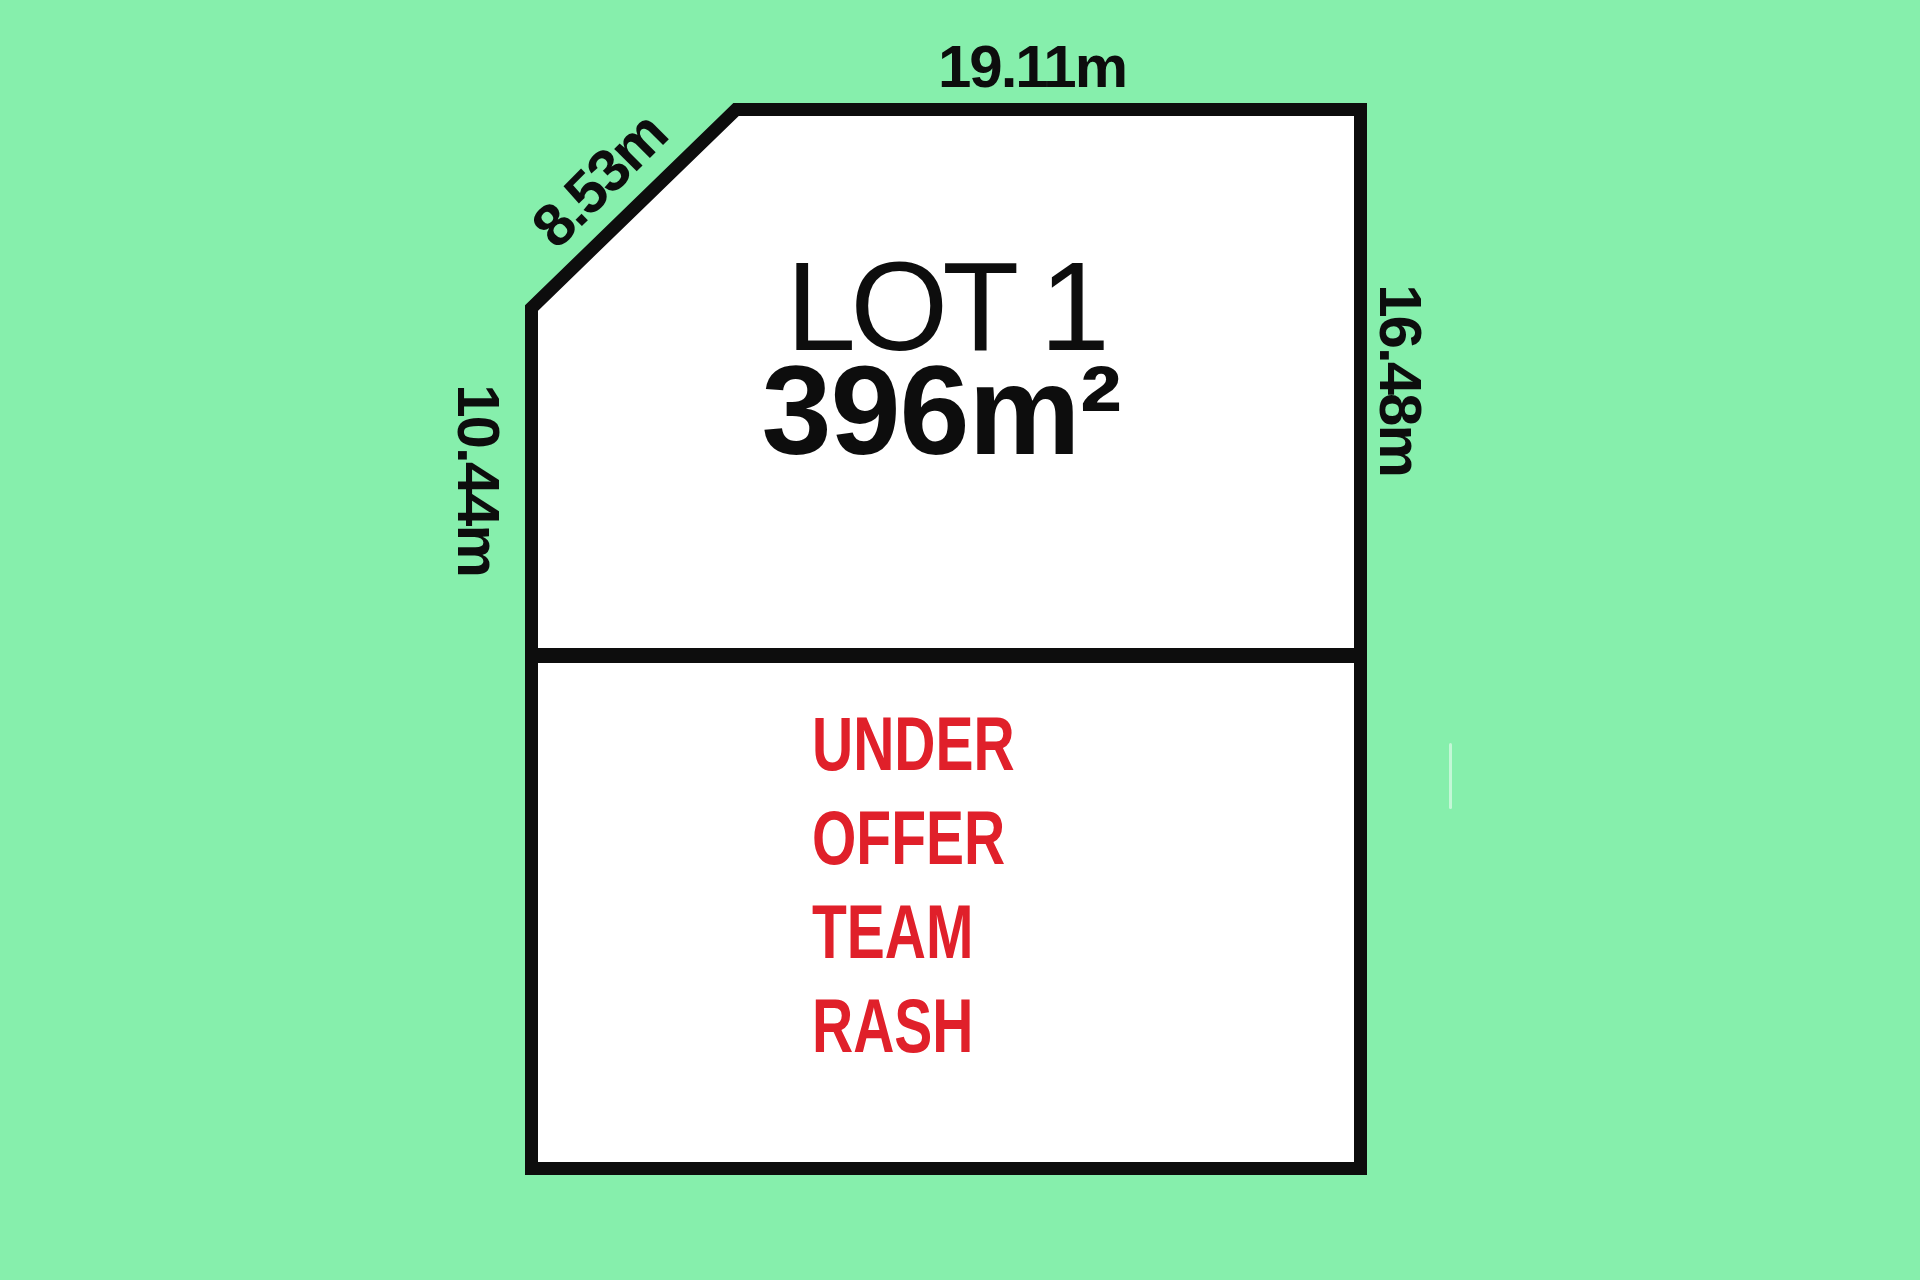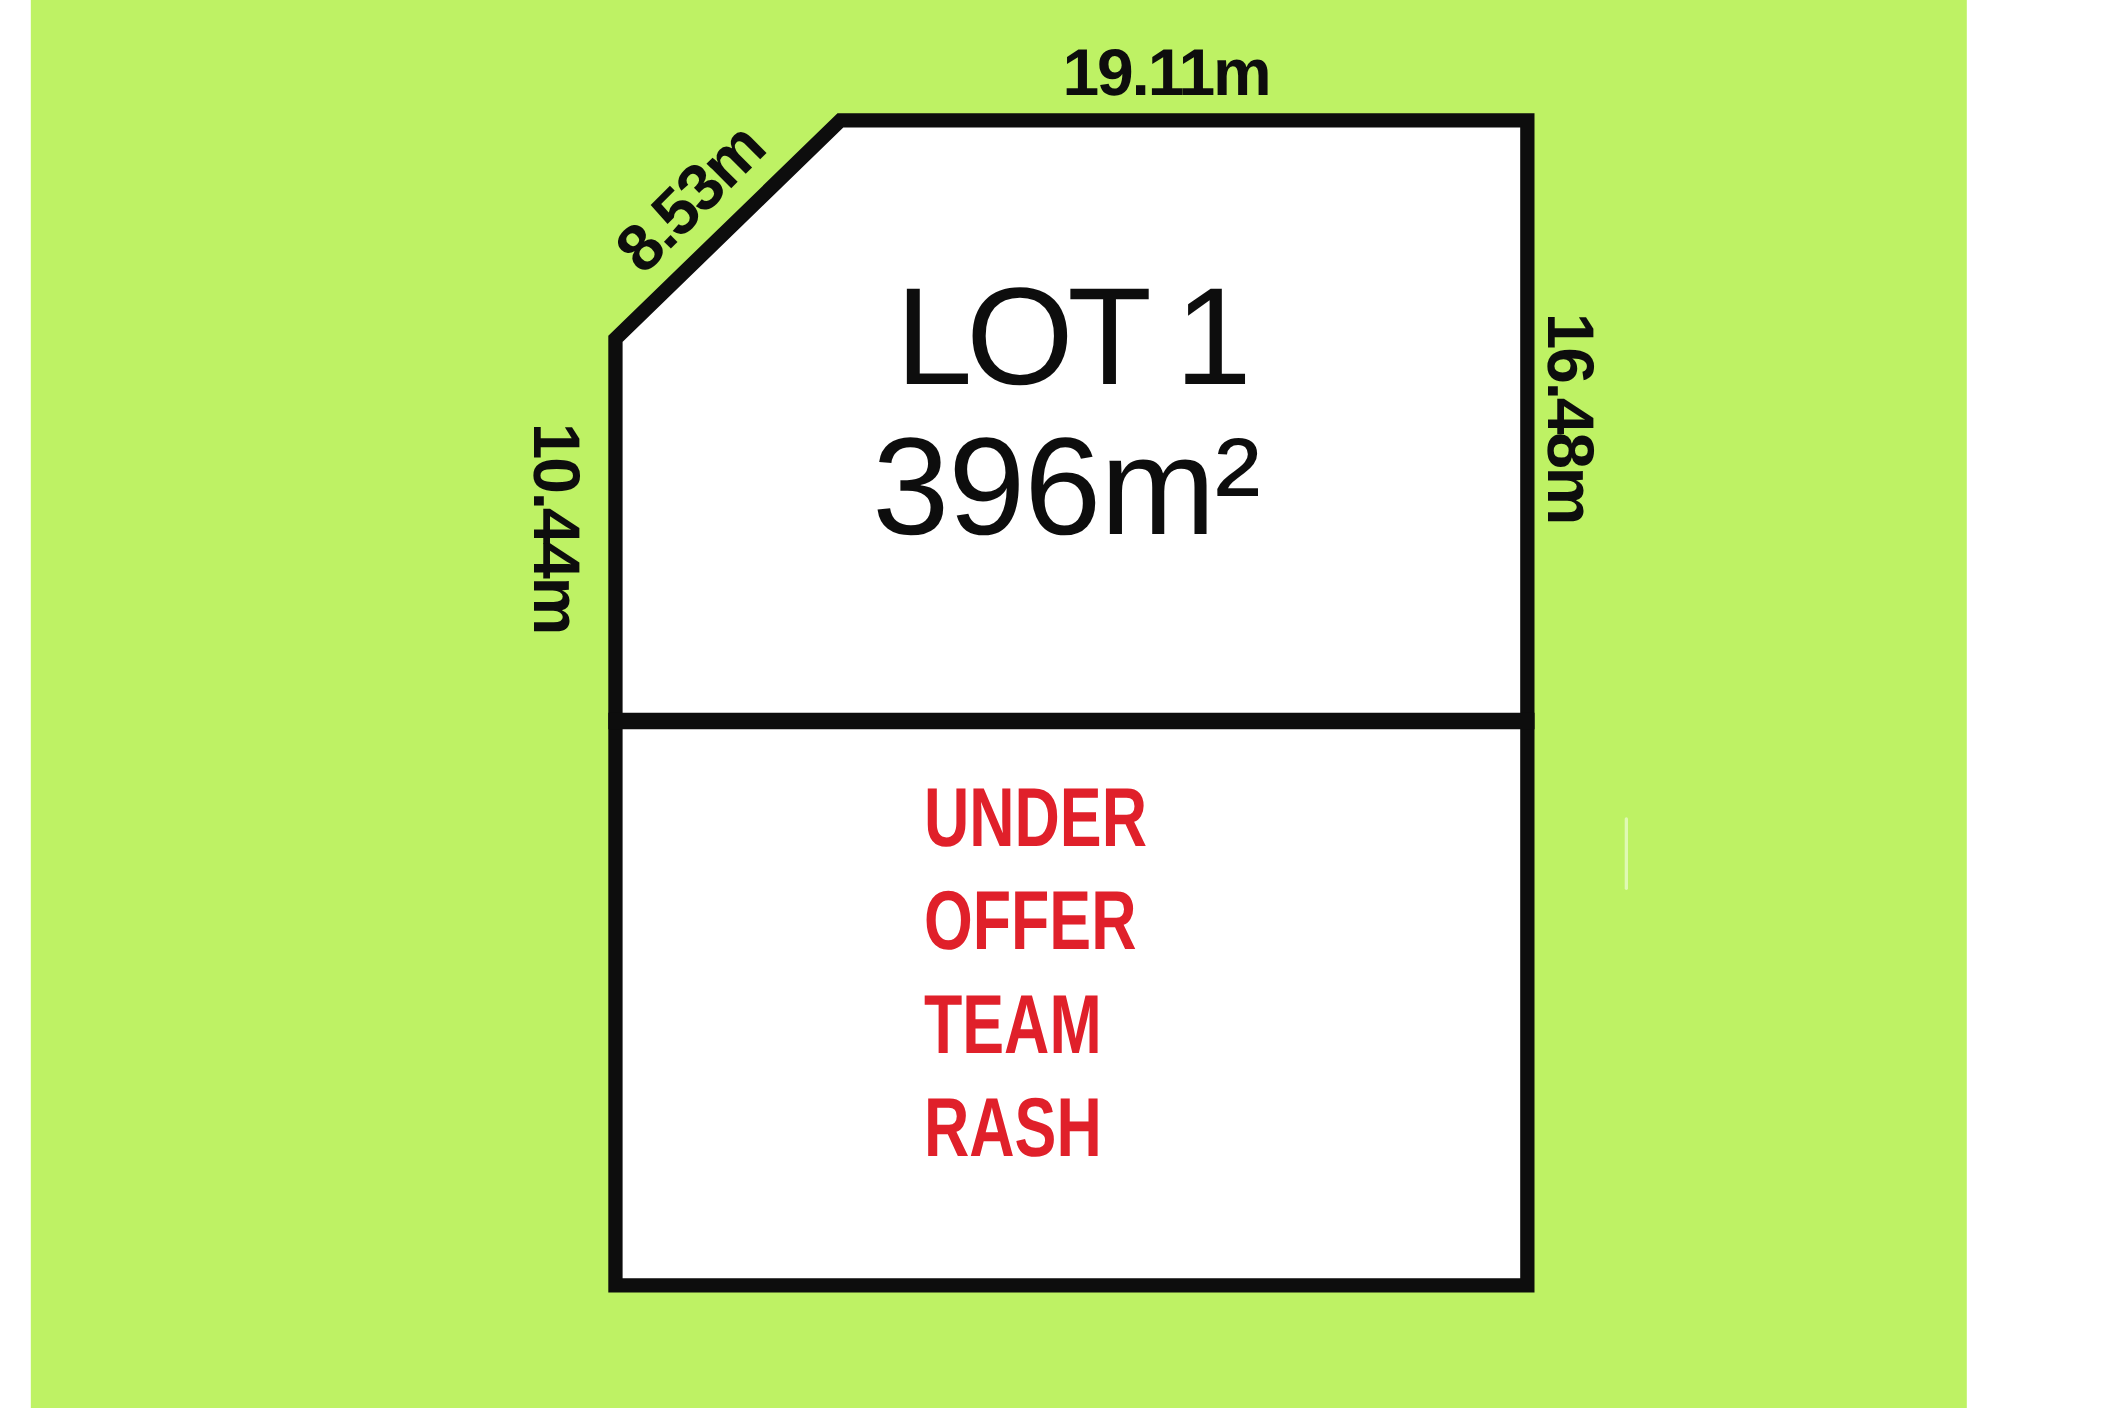--- a/index.html
+++ b/index.html
@@ -1,26 +1,25 @@
 <!DOCTYPE html>
 <html><head>
 <meta charset="utf-8">
 <style>
   html, body {
     margin: 0;
     padding: 0;
   }
   #stage {
     position: relative;
-    width: 1760px;
+    width: 1920px;
     height: 1280px;
-    background: #bef264;
+    background: #86efac;
     overflow: hidden;
     font-family: "Liberation Sans", sans-serif;
-    margin-left: 28px;
   }
   #plan-svg {
     position: absolute;
     left: 0;
     top: 0;
   }
   .dim-label {
     position: absolute;
     font-weight: 700;
     font-size: 60px;
@@ -42,23 +41,23 @@
     transform: translate(-50%, -50%);
     font-weight: 400;
     font-size: 126px;
     letter-spacing: -6px;
     color: #0d0d0d;
     white-space: nowrap;
   }
   .lot-area {
     position: absolute;
     left: 941px;
-    top: 442px;
+    top: 410px;
     transform: translate(-50%, -50%);
-    font-weight: 400;
+    font-weight: 700;
     font-size: 126px;
     letter-spacing: -1px;
     color: #0d0d0d;
     white-space: nowrap;
     text-align: right;
   }
   .status-block {
     position: absolute;
     left: 812px;
     top: 697px;

